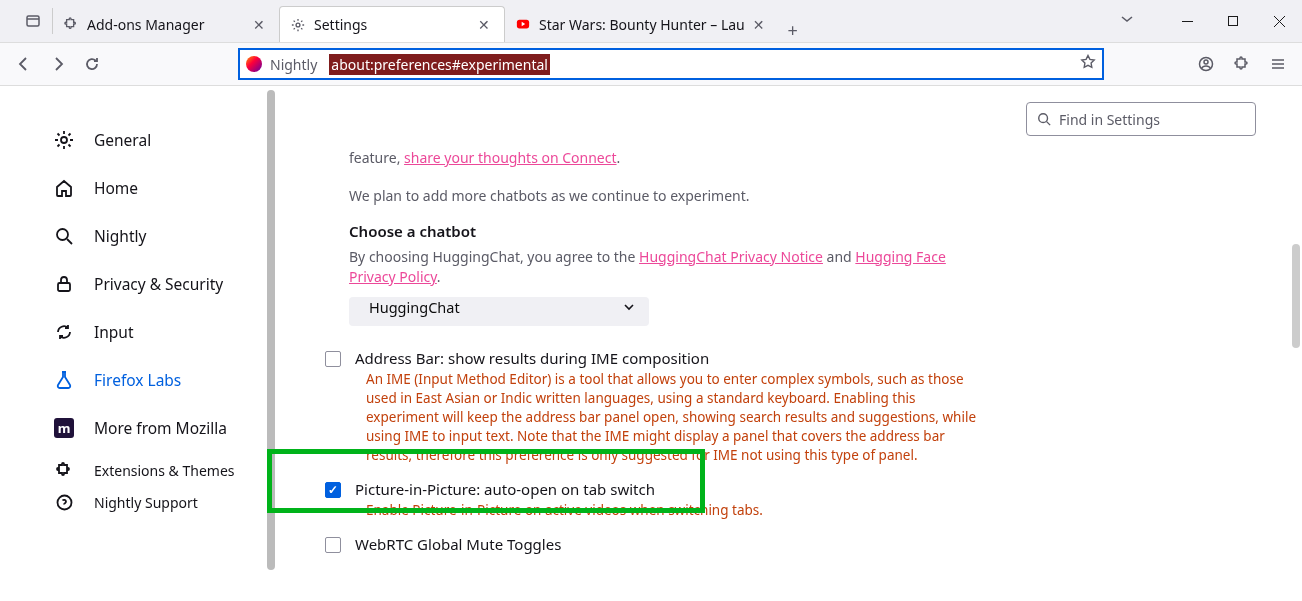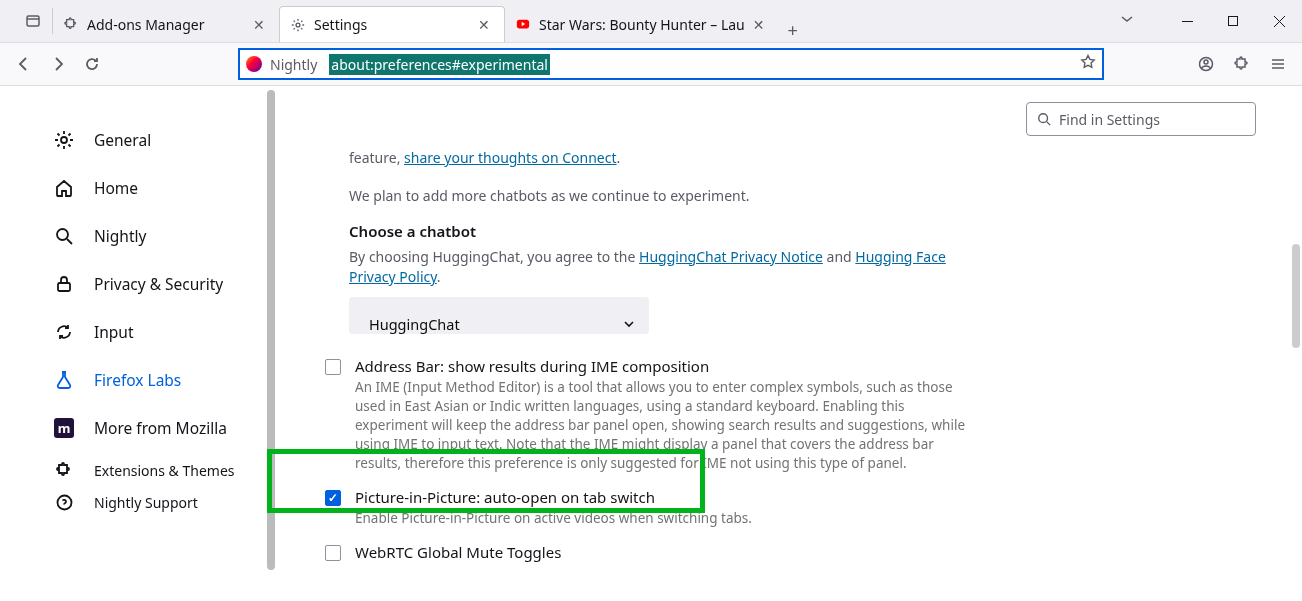--- a/index.html
+++ b/index.html
@@ -21,21 +21,21 @@
     .wincontrols .dropdown-arrow { padding:0 30px 0 10px; color:#5b5b66; }
     .wincontrols .wc { width:46px; height:43px; display:flex; align-items:center; justify-content:center; color:#1b1b1b; }
     
     
     .toolbar { height:43px; background:#f9f9fb; display:flex; align-items:center; padding:0 8px; gap:2px; border-bottom:1px solid #ddd; }
     .tbtn { width:32px; height:32px; display:flex; align-items:center; justify-content:center; color:#5b5b66; border-radius:4px; }
     .tbtn svg { width:16px; height:16px; }
     .urlbar { flex:1; max-width:866px; margin-left:128px; height:32px; background:#fff; border:2px solid #0060df; border-radius:0; display:flex; align-items:center; padding:0 6px; gap:8px; }
     .urlbar .firefox-bubble { width:16px; height:16px; border-radius:50%; background:linear-gradient(135deg,#ff9400,#ff0039 40%,#6200a4); }
     .urlbar .nightly-label { font-size:14px; color:#5b5b66; margin-right:4px; }
-    .urlbar .url { font-size:14px; background:#0f766e; color:#fff; padding:1px 2px; }
+    .urlbar .url { font-size:14px; background:#7f1d1d; color:#fff; padding:1px 2px; }
     .urlbar .star { margin-left:auto; color:#5b5b66; }
     .tool-right { margin-left:auto; display:flex; gap:4px; }
     
     
     .content { display:flex; height:515px; position:relative; }
     .scroll-gutter { width:12px; background:#fff; position:absolute; top:0; bottom:0; right:0; }
     .scroll-thumb { position:absolute; right:2px; top:158px; width:8px; height:104px; background:#ccc; border-radius:4px; }
     
     .sidebar { width:265px; padding:34px 0 0 42px; overflow:hidden; position:relative; }
     .sidebar-scroll { position:absolute; left:265px; top:4px; width:12px; bottom:15px; }
@@ -48,34 +48,34 @@
     .nav-item.thin svg { width:17px; height:17px; }
     .morefrom .icon { background:#20123a; color:#fff; font-weight:700; width:20px; height:20px; border-radius:3px; font-size:13px; text-align:center; line-height:20px; }
     .secondary-links { margin-top:8px; }
     .secondary-links .nav-item { height:28px; font-size:14px; margin-bottom:4px; }
     
     .main { flex:1; padding:0; position:relative; }
     .search-settings { position:absolute; top:16px; right:46px; width:230px; height:34px; border:1px solid #8f8f9d; border-radius:4px; display:flex; align-items:center; padding:0 10px; gap:8px; color:#5b5b66; font-size:14px; }
     
     .settings-pane { margin:62px 16px 0 32px; max-width:680px; }
     .frag { font-size:14px; color:#5b5b66; line-height:1.45; }
-    .frag a, a.frag { color:#0369a1; text-decoration:underline; }
+    .frag a, a.frag { color:#ec4899; text-decoration:underline; }
     .para { margin:6px 0 18px 52px; }
     .para-sub { margin:4px 0 10px 52px; }
     .subhead { font-weight:600; font-size:15px; margin:14px 0 6px 52px; color:#15141a; }
-    .select { margin:8px 0 22px 52px; width:300px; height:37px; background:#f0f0f4; border-radius:4px; display:flex; align-items:flex-end; padding:0 70px 0 20px; font-size:14.5px; position:relative; }
+    .select { margin:8px 0 22px 52px; width:300px; height:29px; background:#f0f0f4; border-radius:4px; display:flex; align-items:flex-start; padding:0 70px 0 20px; font-size:14.5px; position:relative; }
     .select .chev { position:absolute; right:14px; }
     
     .pref-row { display:flex; align-items:flex-start; gap:14px; margin:4px 0 14px 28px; }
     .pref-row .cb { width:16px; height:16px; border:1.5px solid #8f8f9d; border-radius:2px; margin-top:3px; flex-shrink:0; }
     .pref-row .cb.checked { background:#0060df; border-color:#0060df; display:flex; align-items:center; justify-content:center; }
     .pref-row .cb.checked::after { content:"✓"; color:#fff; font-size:12px; font-weight:700; }
     .pref-row .body { flex:1; }
     .pref-row .title { font-size:15px; color:#15141a; margin-bottom:2px; }
-    .pref-row .desc { font-size:13.5px; color:#737373; line-height:1.4; }
+    .pref-row .desc { font-size:13.5px; color:#c2410c; line-height:1.4;margin-left:11px; }
     
     .highlight-box { position:absolute; border:5px solid #00b31a; pointer-events:none; }
   </style>
 </head>
 <body>
 
 <div class="titlebar">
   <div class="spacer"></div>
   <div class="win-icon">
     <svg width="16" height="16" viewBox="0 0 16 16" fill="none" stroke="currentColor" stroke-width="1.5">

